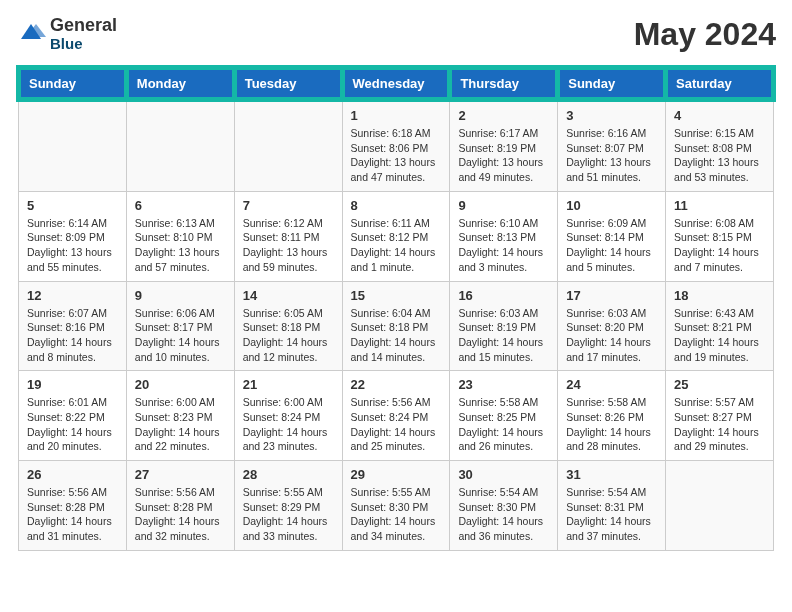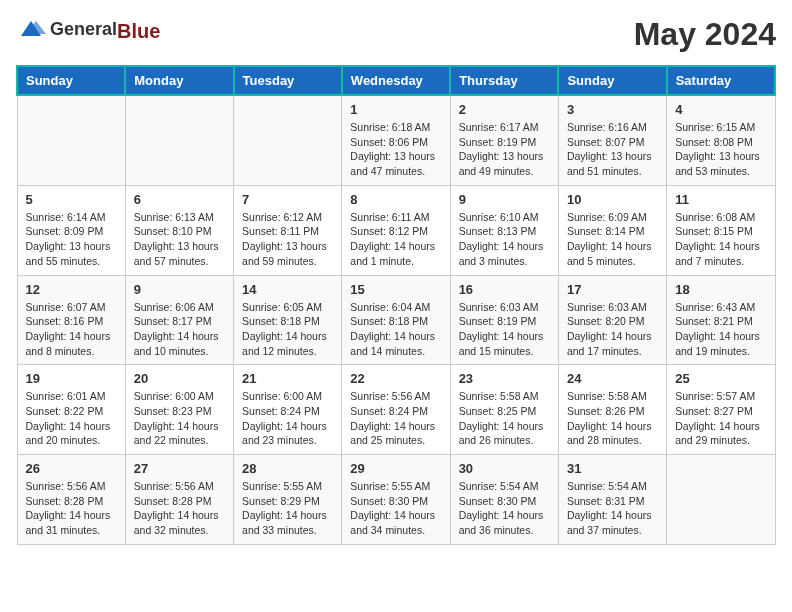--- a/index.html
+++ b/index.html
@@ -16,31 +16,32 @@
       align-items: flex-start;
       margin-bottom: 12px;
     }
     .logo {
       display: flex;
       align-items: center;
       gap: 4px;
     }
     .logo-text {
       display: flex;
+      flex-direction: column;
       line-height: 1.1;
     }
     .logo-general {
       font-size: 18px;
       font-weight: bold;
       color: #333;
     }
     .logo-blue {
-      font-size: 20px;
-      font-weight: bold;
-      color: #7f1d1d;
+      font-size: 15px;
+      font-weight: bold;
+      color: #0c4a6e;
     }
     .logo-icon {
       width: 30px;
       height: 30px;
     }
     .title-area {
       text-align: right;
       margin-left: 28px;
     }
     .main-title {
@@ -57,21 +58,21 @@
       border-collapse: collapse;
       font-size: 11px;
     }
     thead tr th {
       background-color: #1a6bbf;
       color: #fff;
       padding: 6px 8px;
       text-align: left;
       font-size: 13px;
       font-weight: bold;
-      border: 2px solid #14b8a6;
+      border: 5px solid #14b8a6;
     }
     tbody tr td {
       border: 1px solid #ccc;
       padding: 6px 8px;
       vertical-align: top;
       width: 14.28%;
       min-height: 80px;
       color: #333;
     }
     .day-number {

